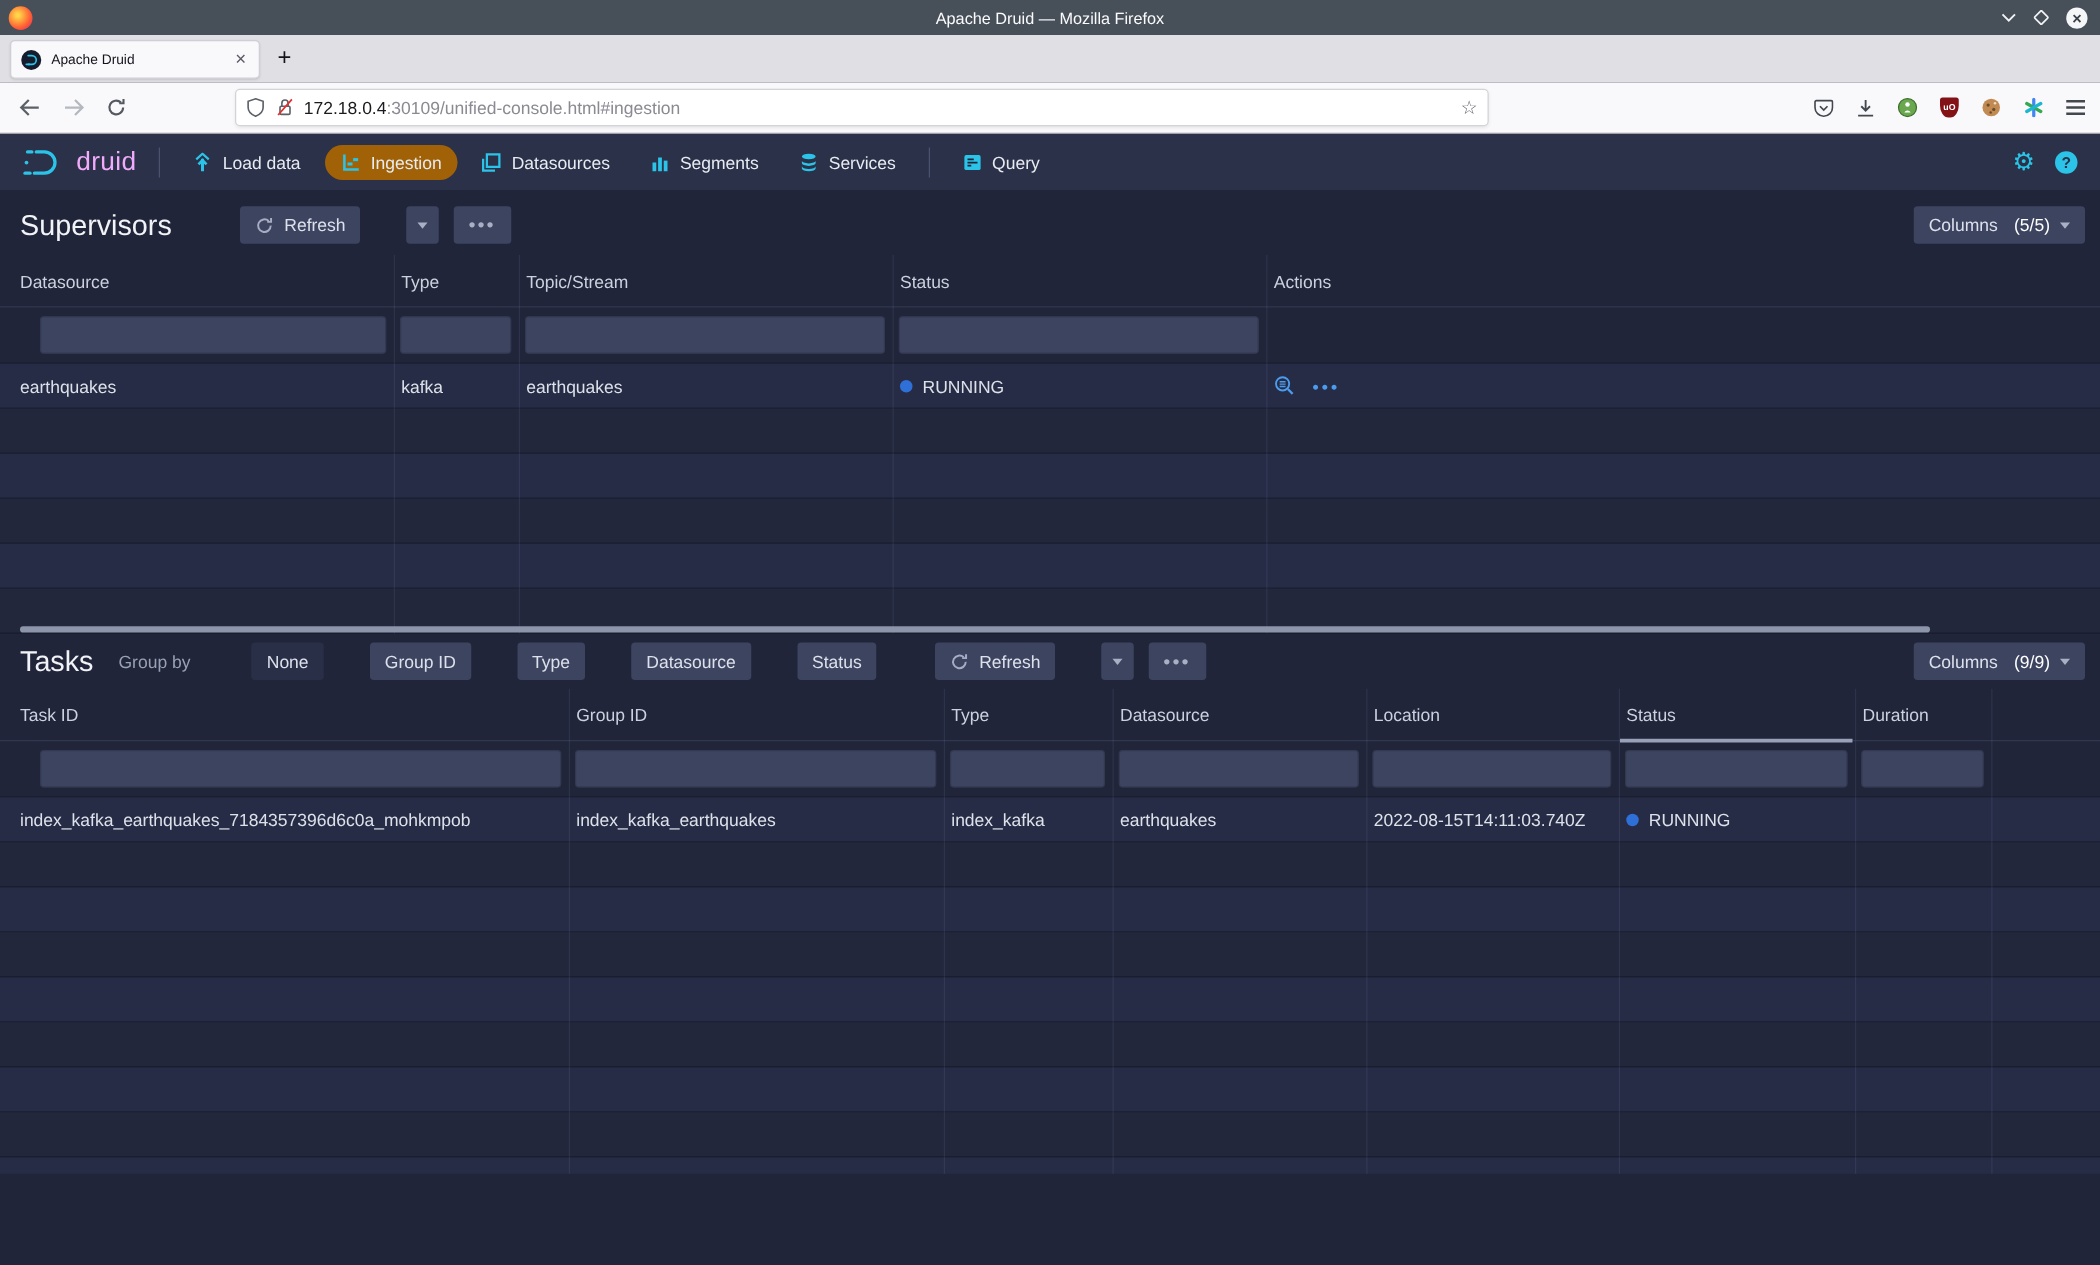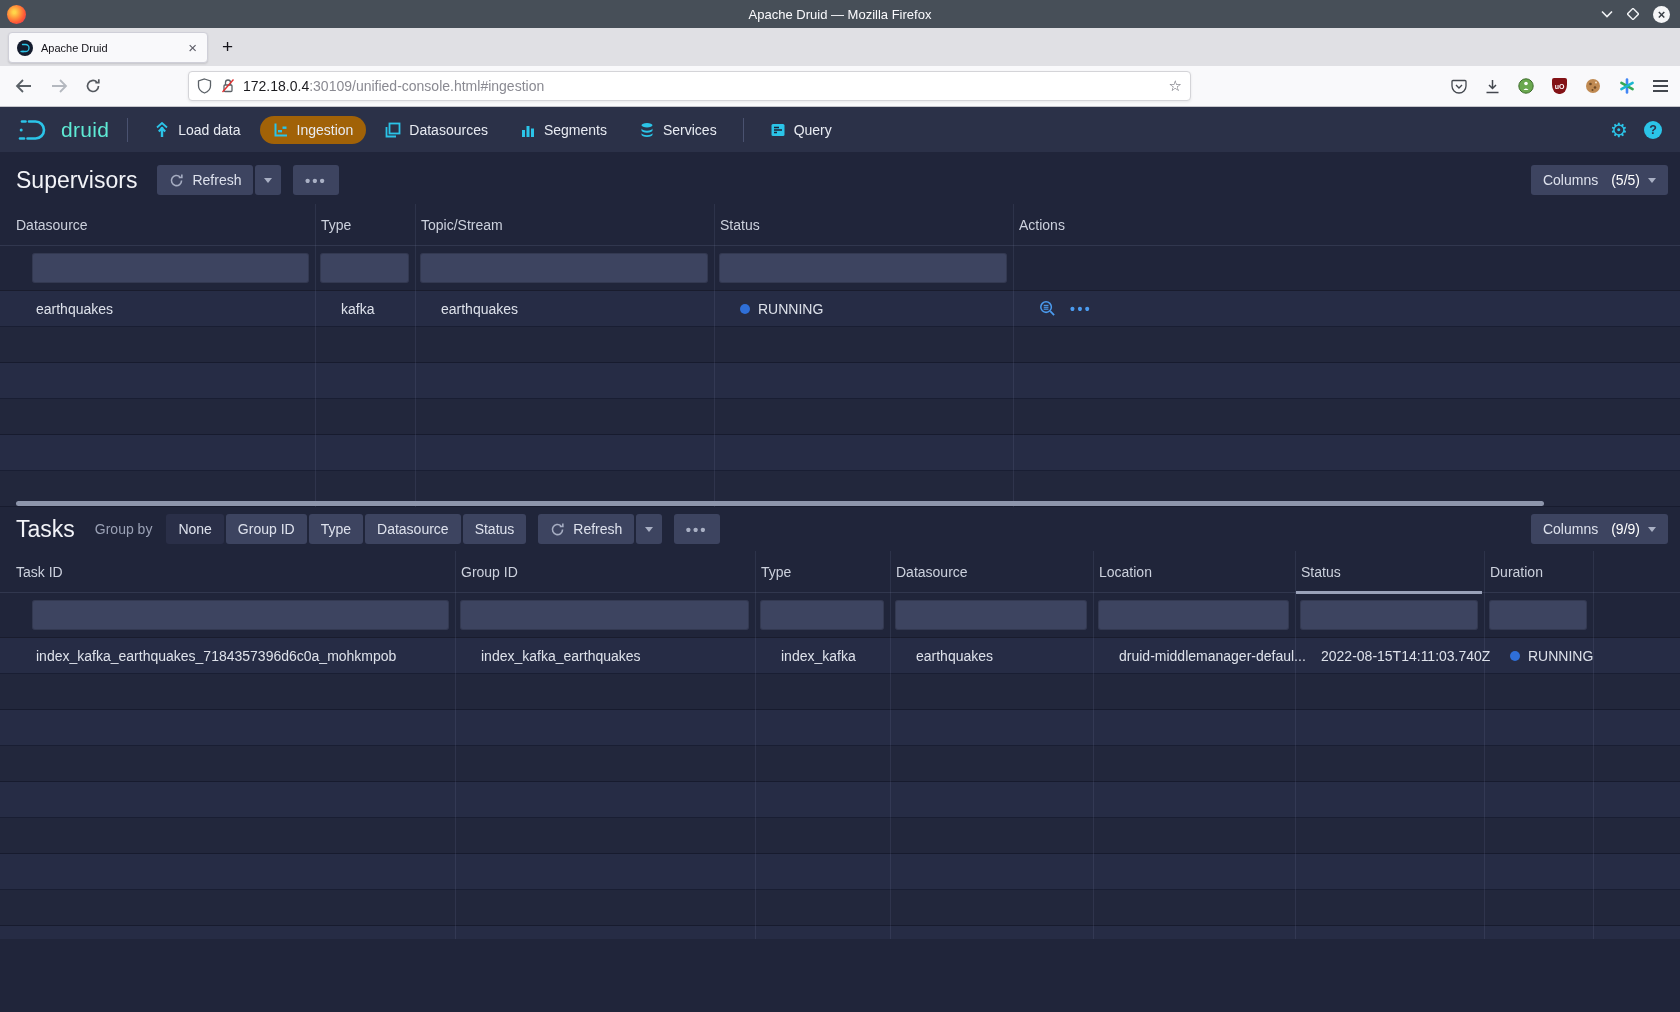--- a/index.html
+++ b/index.html
@@ -34,37 +34,37 @@
   .url-rest { color:#8a8a92; }
   .star { color:#5b5b66; font-size:15px; }
   .ext-icons { display:flex; align-items:center; gap:18px; margin-left:auto; padding-right:12px; }
   .ublock { width:15px; height:16px; background:#831216; border-radius:2px 2px 45% 45%/2px 2px 60% 60%;
     color:#fff; font-size:7px; font-weight:bold; display:flex; align-items:center; justify-content:center; }
   .burger div { width:15px; height:2px; background:#43474e; margin:3px 0; }
 
   
   .druid-nav { height:45px; background:#2b3148; display:flex; align-items:center; padding:0 10px; }
   .brand { display:flex; align-items:center; gap:7px; padding:0 8px; }
-  .brand-text { color:#5eead4; font-size:21px; letter-spacing:.3px; }
+  .brand-text { color:#f0abfc; font-size:21px; letter-spacing:.3px; }
   .nav-divider { width:1px; height:24px; background:#4a5270; margin:0 10px; }
   .nav-item { display:flex; align-items:center; gap:8px; color:#e8ebf2; font-size:14px;
     padding:6px 13px; border-radius:16px; margin:0 3px; }
   .nav-item.active { background:#a16207; }
   .nav-right { margin-left:auto; display:flex; align-items:center; gap:16px; padding-right:8px; }
   .gear { color:#2bc4e8; font-size:20px; line-height:1; }
   .help { width:18px; height:18px; border-radius:50%; background:#2bc4e8; color:#2b3148;
     font-size:12.5px; font-weight:bold; display:flex; align-items:center; justify-content:center; }
 
   
   .content { height:860px; background:#20253a; position:relative; }
   .section-header { display:flex; align-items:center; padding:10px 12px 6px 16px; height:52px; }
   .section-header.tasks-hdr { height:44px; padding-top:6px; }
   .sec-title { color:#f2f3f7; font-size:23px; margin-right:20px; }
   .btn { background:#3d4460; border:none; border-radius:3px; color:#dde1ec; font-size:14px;
-    height:30px; display:inline-flex; align-items:center; padding:0 12px; gap:8px; }
+    height:30px; display:inline-flex; align-items:center; padding:0 12px; gap:8px;margin-left:35px; }
   .btn.dark { background:#2a2f48; }
   .btn-caret { padding:0 9px; }
   .caret { width:0; height:0; border-left:4.5px solid transparent; border-right:4.5px solid transparent;
     border-top:5px solid #a9b0c4; display:inline-block; }
   .btn-group { display:inline-flex; gap:1.5px; }
   .more-dots { color:#a9b0c4; font-size:15px; letter-spacing:2px; font-weight:bold; }
   .spacer { flex:1; }
   .columns-btn .cnt { color:#ffffff; margin-left:5px; }
   .groupby-label { color:#9aa1b5; font-size:14px; margin:0 14px 0 0; }
   .seg-group { display:inline-flex; gap:2px; margin-right:12px; }
@@ -76,21 +76,21 @@
   .grid-task { display:grid; grid-template-columns:455px 300px 135px 203px 202px 189px 109px 1fr; }
   .th-row { height:42px; border-bottom:1px solid rgba(130,140,170,.18); }
   .th { display:flex; align-items:center; padding-left:6px; color:#ccd1dd; font-size:14px; position:relative; }
   .th:first-child, .td:first-child, .fcell:first-child { padding-left:16px; }
   .th.sorted::after { content:""; position:absolute; left:1px; right:2px; bottom:-2px; height:3px; background:#99a1b8; }
   .filter-row { height:45px; border-bottom:1px solid rgba(0,0,0,.22); }
   .fcell { display:flex; align-items:center; padding-left:0; }
   .fcell input { height:30px; width:calc(100% - 11px); margin-left:5px; background:#3d4460; border:none;
     border-radius:3px; color:#e4e7ee; font-size:14px; padding:0 8px; box-shadow:inset 0 0 0 1px rgba(0,0,0,.15); }
   .fcell:first-child input { margin-left:16px; width:calc(100% - 22px); }
-  .row { height:36px; border-bottom:1px solid rgba(10,14,28,.45);padding-left:20px; }
+  .row { height:36px; border-bottom:1px solid rgba(10,14,28,.45); }
   .row.a { background:#262c45; }
   .row.b { background:#22273c; }
   .row.partial { height:13px; border-bottom:none; }
   .td { display:flex; align-items:center; padding-left:6px; color:#dde1ea; font-size:14px;
     white-space:nowrap; overflow:hidden; }
   .status-cell { gap:8px; }
   .dot { width:10px; height:10px; border-radius:50%; background:#2f6fd8; flex:none; }
   .vline { position:absolute; top:0; bottom:0; width:1px; background:rgba(140,150,185,.13); }
   .actions-cell { gap:14px; }
   .blue-dots { color:#4b9bef; font-size:14px; letter-spacing:2.5px; font-weight:bold; }
@@ -466,21 +466,20 @@
           <input style="">
         </div>
       <div class="fcell"></div>
     </div>
 
     <div class="grid-task row a">
       <div class="td">index_kafka_earthquakes_7184357396d6c0a_mohkmpob</div>
       <div class="td">index_kafka_earthquakes</div>
       <div class="td">index_kafka</div>
       <div class="td">earthquakes</div>
-      <div class="td">druid-middlemanager-defaul...</div>
       <div class="td">2022-08-15T14:11:03.740Z</div>
       <div class="td status-cell">
         <span class="dot"></span>
         <span>RUNNING</span>
       </div>
       <div class="td"></div>
     </div>
 
     <div class="row b"></div>
     <div class="row a"></div>

